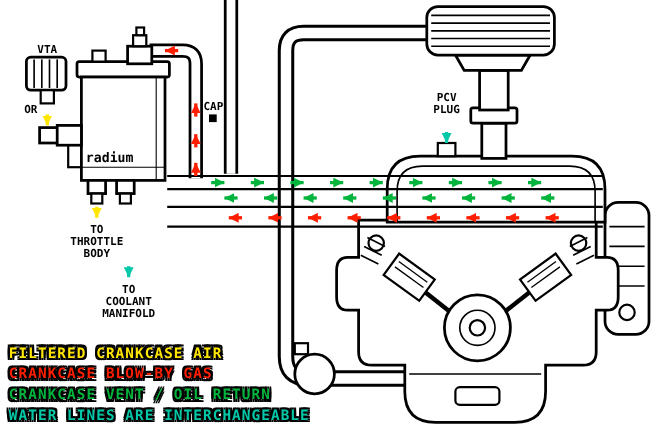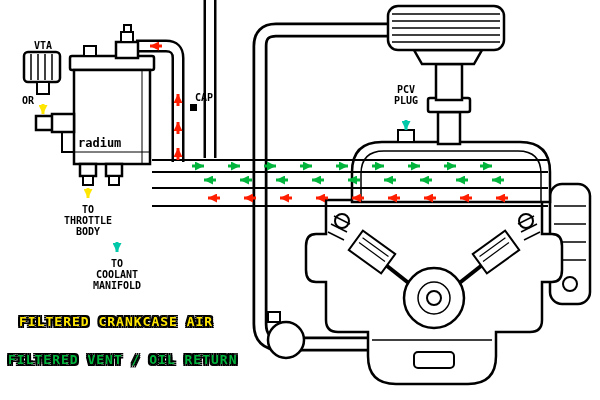--- a/index.html
+++ b/index.html
@@ -7,21 +7,21 @@
          font-family:"DejaVu Sans Mono", monospace;}
   #art{position:absolute;left:0;top:0;}
   .lbl{position:absolute;transform:translateX(-50%);text-align:center;
        font-size:10px;line-height:11px;font-weight:bold;color:#000;
        white-space:pre-line;letter-spacing:0px;}
   .cap-square{position:absolute;width:7px;height:7px;background:#000;}
   .legend{position:absolute;left:8px;font-size:13px;line-height:15px;font-weight:bold;
           letter-spacing:1px;white-space:nowrap;
           text-shadow:-2px -2px 0 #000,2px -2px 0 #000,-2px 2px 0 #000,2px 2px 0 #000,
                       -2px 0 0 #000,2px 0 0 #000,0 -2px 0 #000,0 2px 0 #000;}
-  .lg0{top:314px;color:#FFE600;margin-left:11px;}
+  .lg0{top:314px;color:#FFE600;}
   .lg1{top:333px;color:#FF1E00;}
   .lg2{top:352px;color:#00B43C;}
   .lg3{top:371px;color:#00C8A8;}
 </style>
 </head>
 <body>
 
 <div id="stage">
 
   <svg id="art" width="600" height="400" viewBox="0 0 600 400">
@@ -205,27 +205,29 @@
       <line x1="88" y1="188" x2="88" y2="198" marker-end="url(#ar-y)"></line>
     </g>
     <g stroke="#00C8A8" stroke-width="3">
       <line x1="406" y1="120" x2="406" y2="130" marker-end="url(#ar-t)"></line>
       <line x1="117" y1="242" x2="117" y2="252" marker-end="url(#ar-t)"></line>
     </g>
   </svg>
 
   <div class="lbl" style="left:43px;top:40px">VTA</div>
   <div class="lbl" style="left:28px;top:95px">OR</div>
-  <div class="lbl" style="left:204px;top:92px">CAP</div>
+  <div class="lbl" style="left:194px;top:92px">CAP</div>
   <div class="cap-square" style="left:190px;top:104px"></div>
   <div class="lbl" style="left:406px;top:84px">PCV
 PLUG</div>
   <div class="lbl" style="left:88px;top:204px">TO
 THROTTLE
 BODY</div>
   <div class="lbl" style="left:117px;top:258px">TO
 COOLANT
 MANIFOLD</div>
 
   <div class="legend lg0">FILTERED CRANKCASE AIR</div>
-  <div class="legend lg2">FILTERED VENT / OIL RETURN</div>
+  <div class="legend lg1">CRANKCASE BLOW-BY GAS</div>
+  <div class="legend lg2">CRANKCASE VENT / OIL RETURN</div>
+  <div class="legend lg3">WATER LINES ARE INTERCHANGEABLE</div>
 
 </div>
 
 </body></html>

